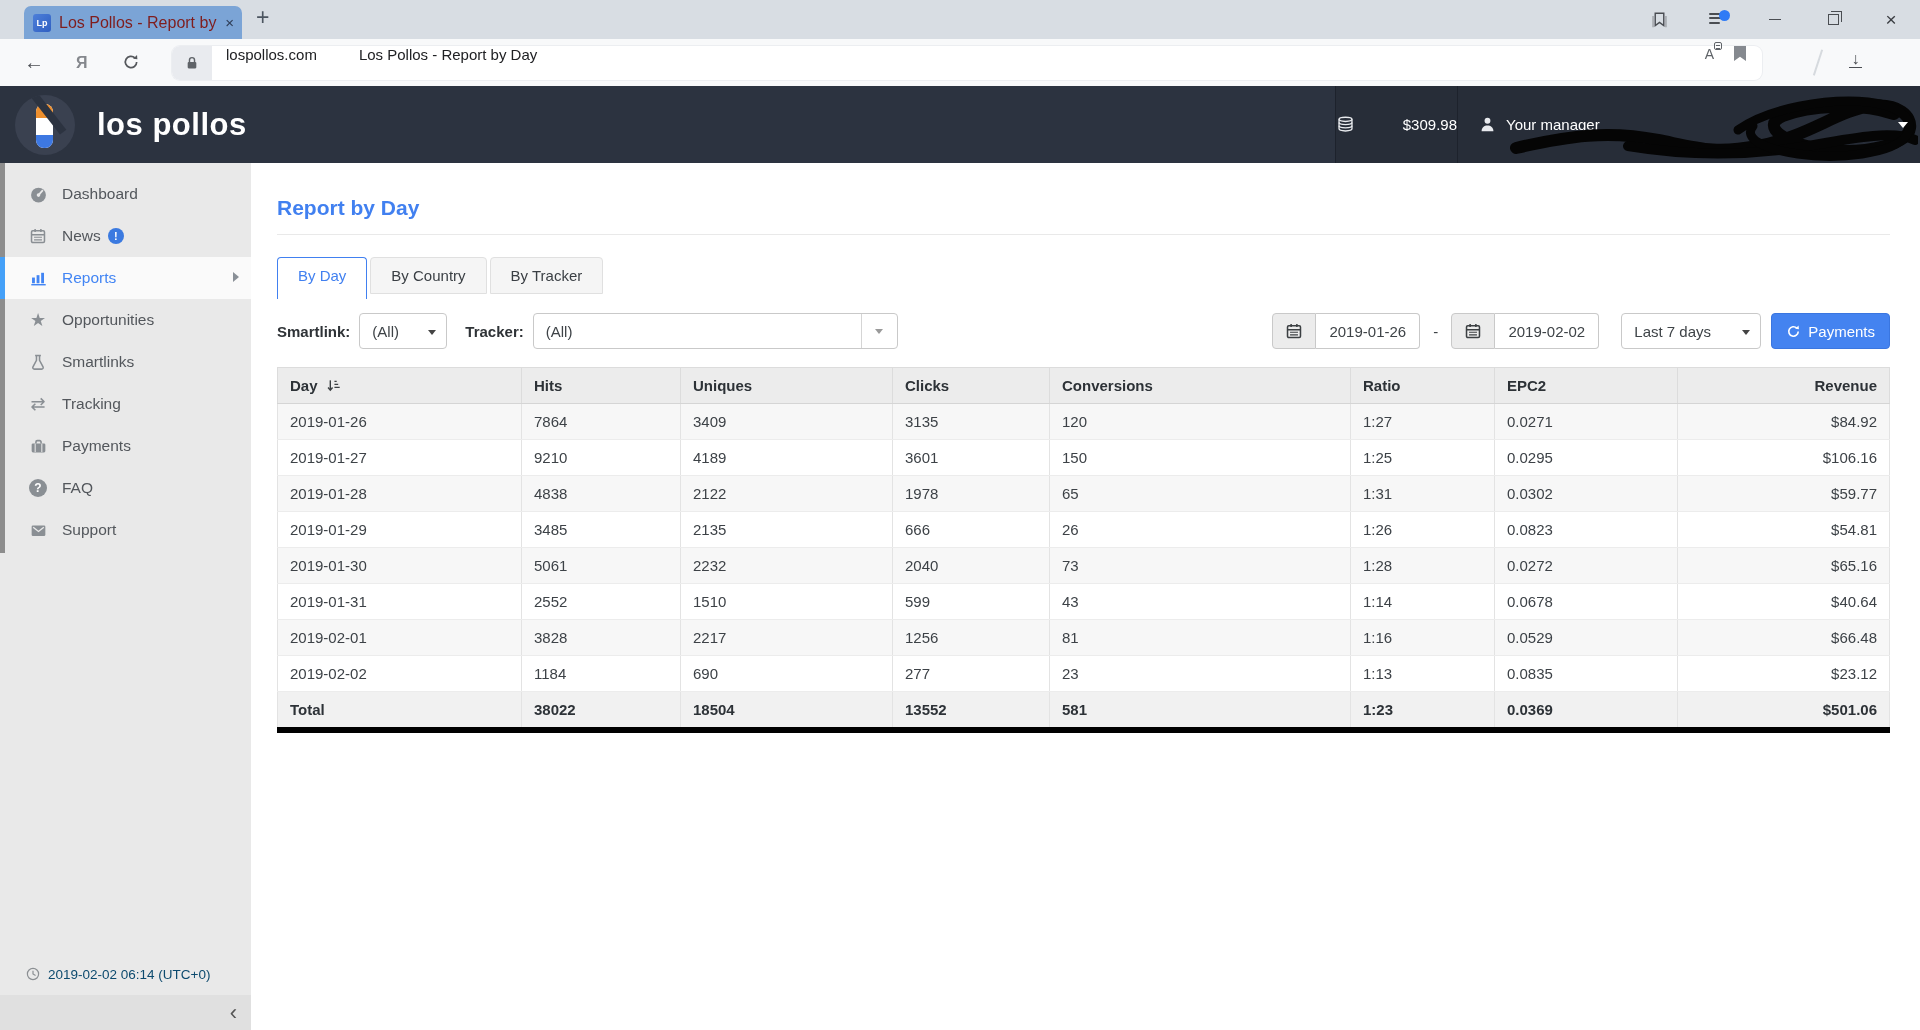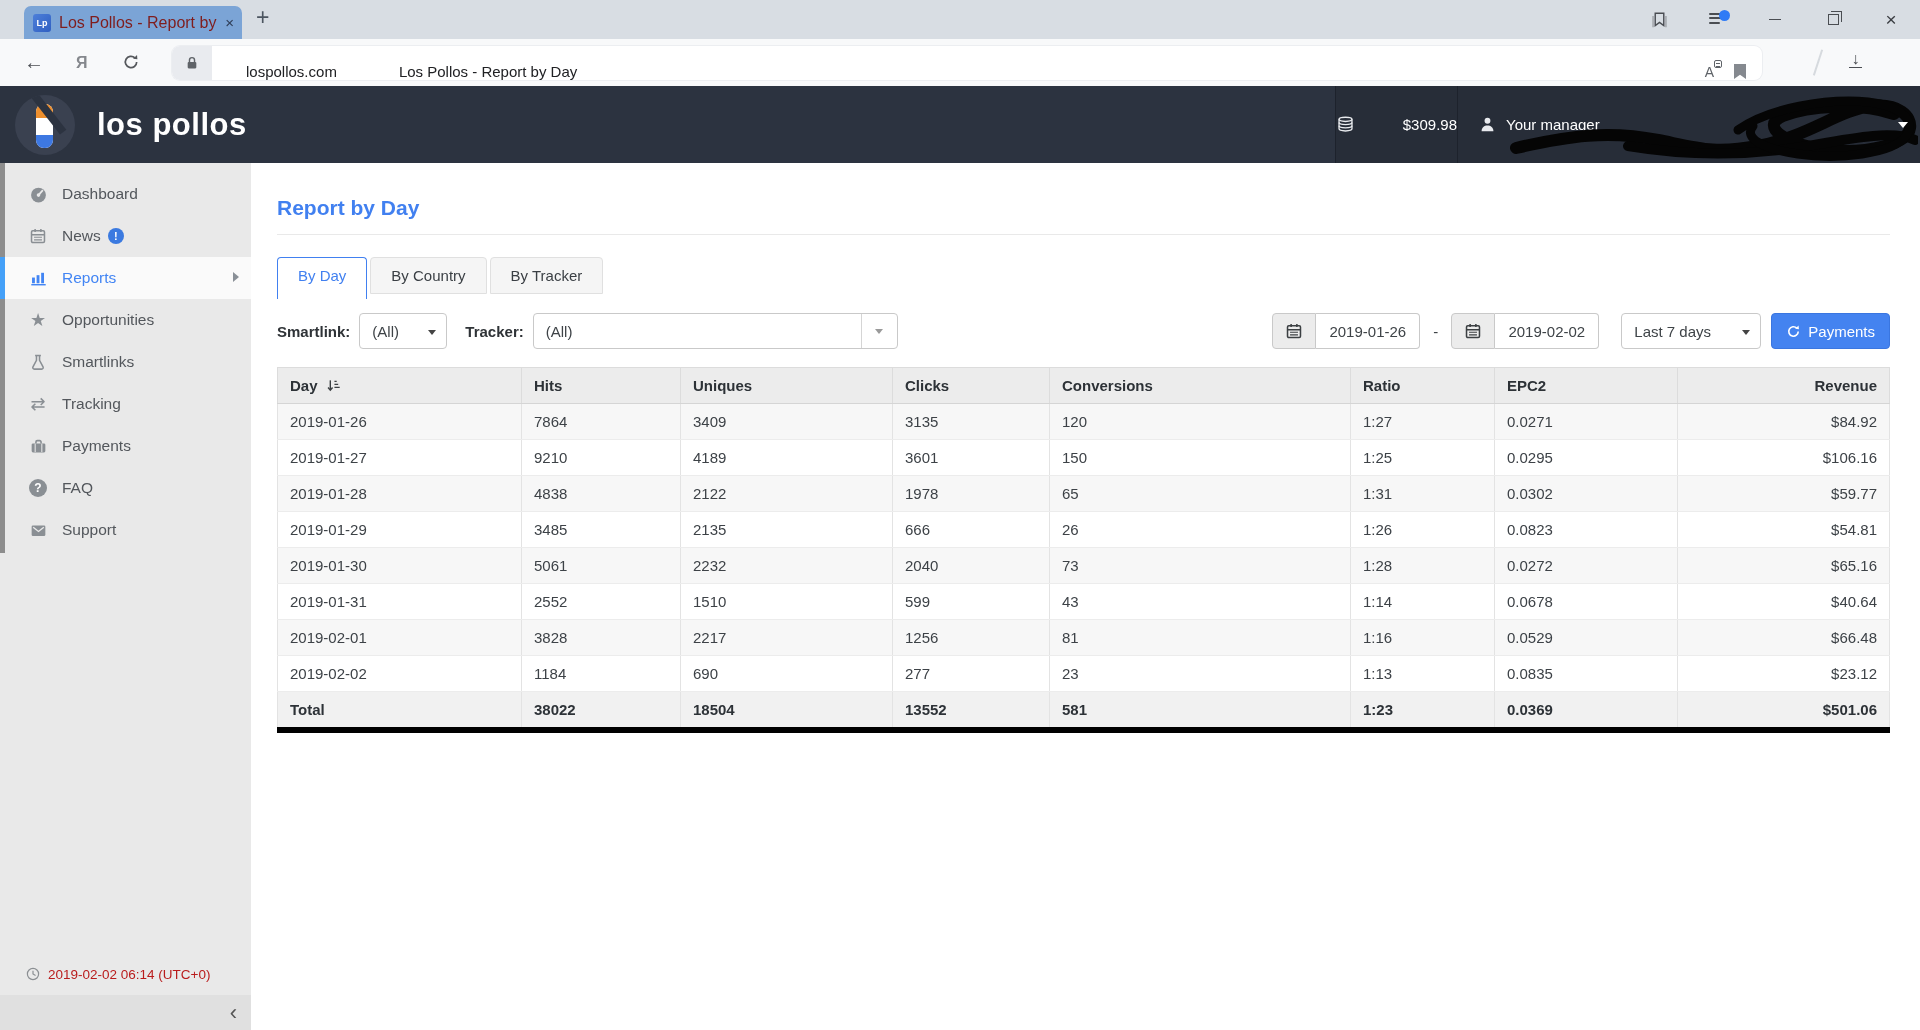--- a/index.html
+++ b/index.html
@@ -27,21 +27,21 @@
   .menu-ico i { display:block; height:1.8px; background:#4a4d52; margin-bottom:2.6px; border-radius:1px; }
   .menu-ico .dot { position:absolute; top:-3px; right:-4px; width:11px; height:11px; border-radius:50%;
                    background:#2f7bf6; }
 
   .toolbar { height:47px; background:#f8f9fa; display:flex; align-items:center; position:relative; }
   .nav-ico { color:#4a4d52; font-size:20px; }
   .back { position:absolute; left:24px; }
   .ybtn { position:absolute; left:76px; color:#85888d; font-size:16px; font-weight:bold; }
   .reload { position:absolute; left:122px; top:14px; }
   .urlpill { position:absolute; left:172px; top:6.5px; width:1590px; height:34px; background:#fff;
-             border-radius:8px; display:flex; align-items:flex-end; box-shadow:0 0 0 1px #eceef1;gap:20px; }
+             border-radius:8px; display:flex; align-items:flex-start; box-shadow:0 0 0 1px #eceef1; }
   .lockseg { width:40px; height:34px; background:#e9ebef; border-radius:8px 0 0 8px;
              display:flex; align-items:center; justify-content:center; }
   .domain { margin-left:14px; font-size:15px; color:#202124; }
   .ptitle { margin-left:42px; font-size:15px; color:#202124; flex:1 1 auto; white-space:nowrap; }
   .pill-icons { display:flex; align-items:center; gap:20px; padding-right:16px; }
   .translate { position:relative; font-size:14px; color:#5f6368; }
   .translate .sq { position:absolute; right:-8px; top:-4px; width:8px; height:8px; border:1px solid #5f6368;
                    border-radius:2px; }
   .translate .sq i { display:block; margin:2px 1px 0 1px; height:0; border-top:1px solid #5f6368; }
   .bm-solid { width:12px; height:15px; background:#85898f;
@@ -81,21 +81,21 @@
            color:#53575c; font-size:15.5px; cursor:default; }
   .mitem .mico { width:22px; margin-right:13px; display:flex; justify-content:center; color:#8a8f94; font-size:18px; }
   .mitem.active { background:#fafafa; color:#4285f4; }
   .badge { margin-left:7px; width:16px; height:16px; border-radius:50%; background:#3b7ae0; color:#fff;
            font-size:11px; font-weight:bold; display:flex; align-items:center; justify-content:center; }
   .mchev { position:absolute; right:12px; top:15px; width:0; height:0; border-top:5px solid transparent;
            border-bottom:5px solid transparent; border-left:6px solid #8a9097; }
   .qmark { width:18px; height:18px; border-radius:50%; background:#8a8f94; color:#fff; font-size:12px;
            font-weight:bold; display:flex; align-items:center; justify-content:center; }
   .stime { position:absolute; left:25px; bottom:48px; display:flex; align-items:center; gap:7px;
-           color:#b91c1c; font-size:13.5px; }
+           color:#0c4a6e; font-size:13.5px; }
   .sfoot { position:absolute; left:0; bottom:0; width:100%; height:35px; background:#e0e0e0;
            display:flex; align-items:center; justify-content:flex-end; padding-right:14px; }
   .collapse { font-size:22px; color:#555; line-height:20px; }
 
   
   .main { flex:1 1 auto; background:#fff; padding:33px 30px 0 26px; }
   .page-title { color:#4180f0; font-size:21px; font-weight:bold; padding-bottom:14px;
                 border-bottom:1px solid #e9e9e9; }
   .tabs { display:flex; align-items:flex-start; margin-top:22px; }
   .tab { padding:9px 20px; font-size:15px; color:#3a3f44; background:#f5f5f5; border:1px solid #e0e0e0;

